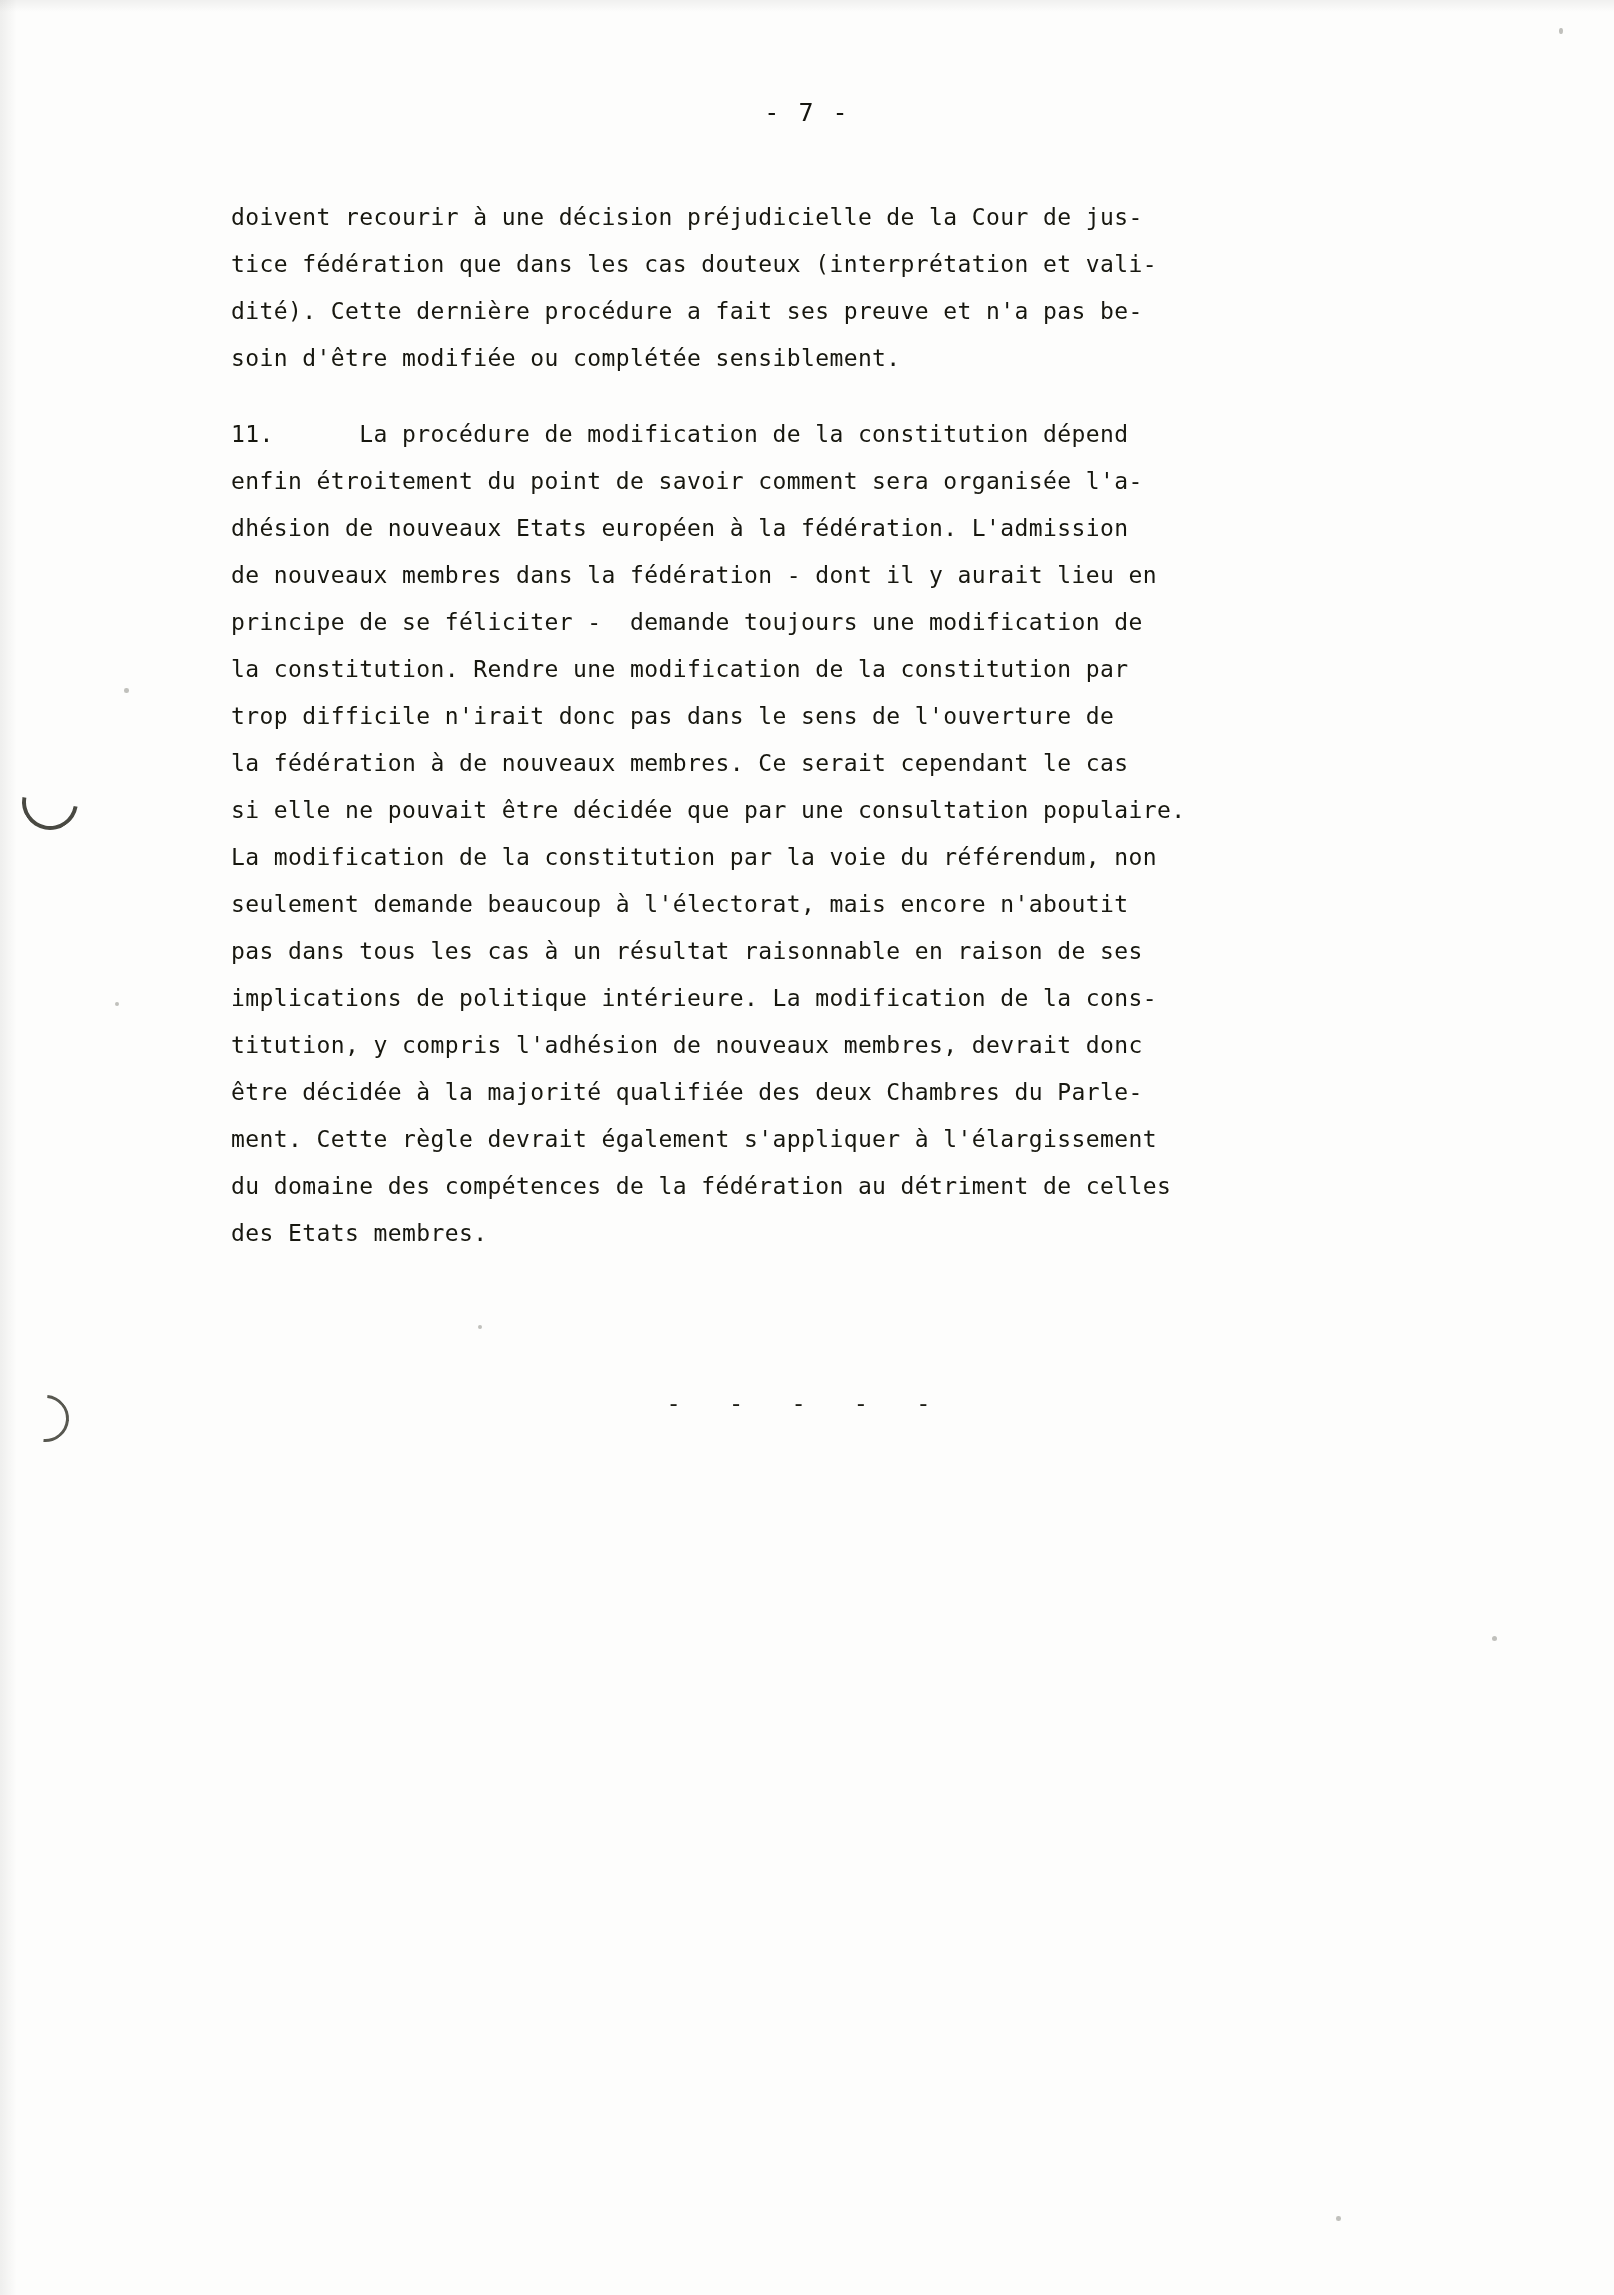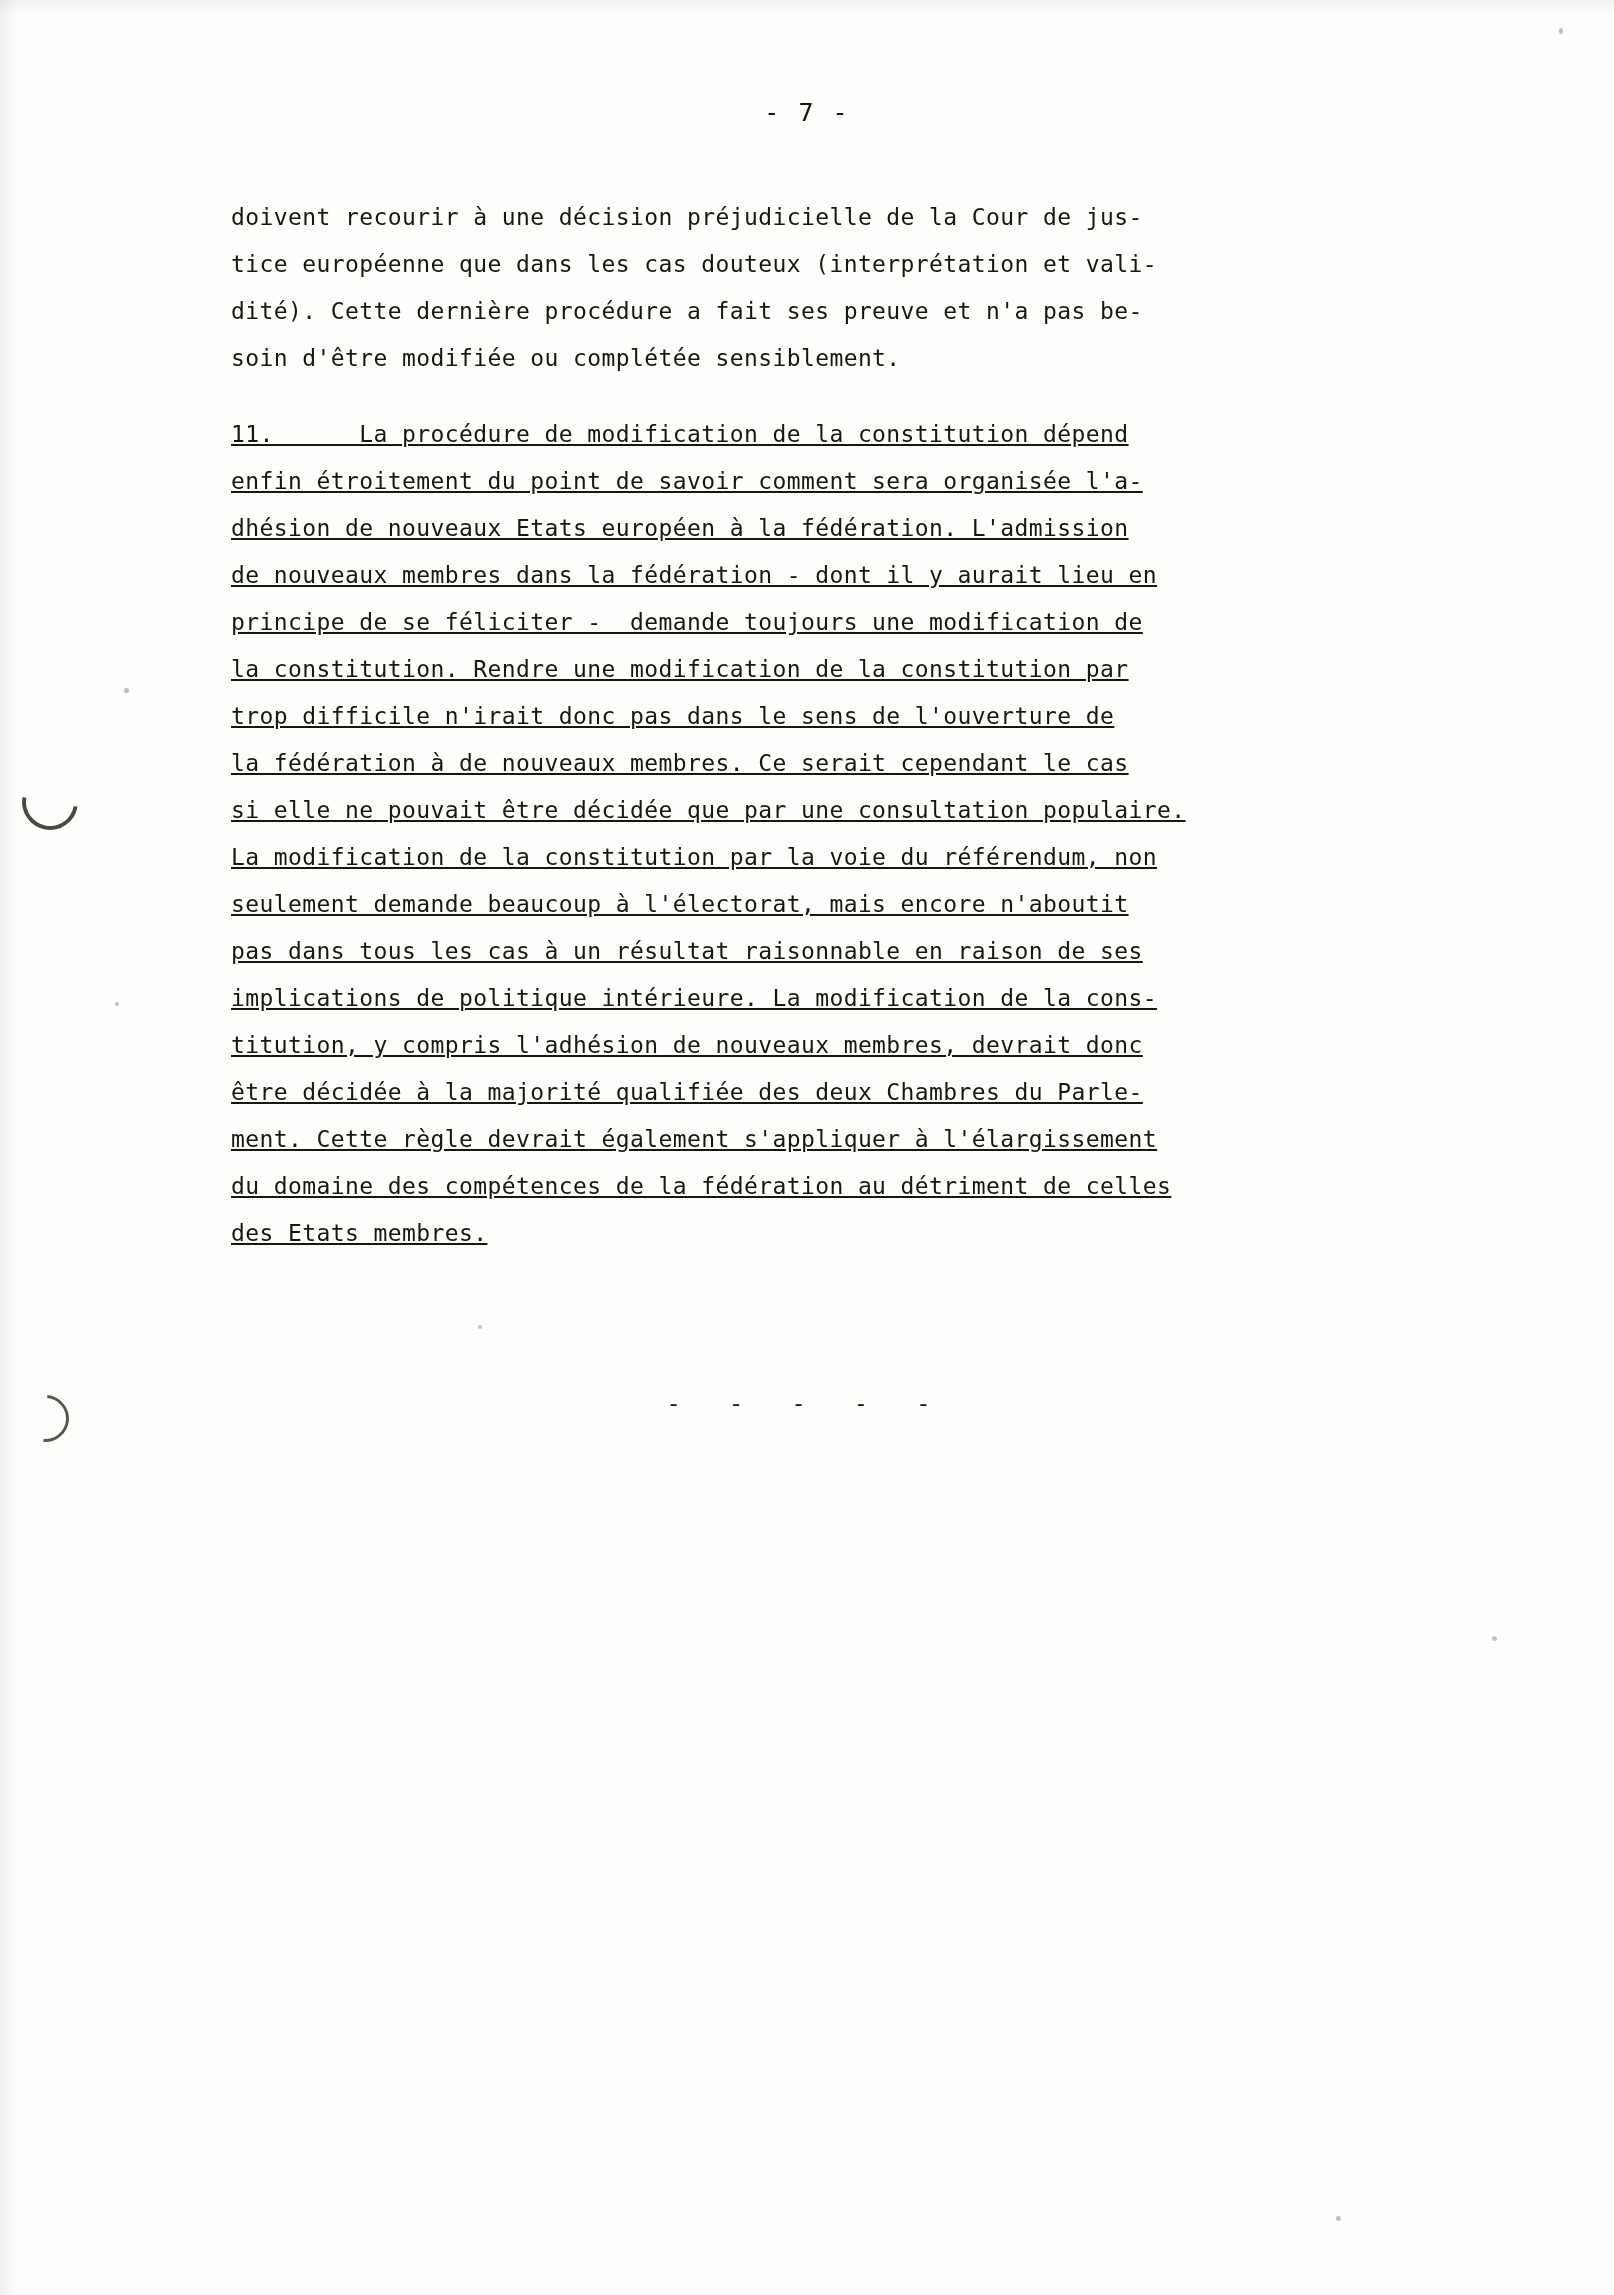--- a/index.html
+++ b/index.html
@@ -63,21 +63,20 @@
     white-space: pre-wrap;
     text-rendering: optimizeLegibility;
   }
 
   .para + .para {
     margin-top: 29px;
   }
 
   .para-numbered {
     position: relative;
-    text-decoration: underline;
   }
 
   .divider {
     position: absolute;
     left: 0;
     top: 1389px;
     width: 100%;
     text-align: center;
     font-size: 23.6px;
     letter-spacing: 17px;
@@ -125,21 +124,21 @@
   <div class="scan-edge-left"></div>
   <div class="scan-edge-top"></div>
 
   <div class="page-number">- 7 -</div>
 
   <div class="hole upper"></div>
   <div class="hole lower"></div>
 
   <div class="content">
     <div class="para">doivent recourir à une décision préjudicielle de la Cour de jus-
-tice européenne que dans les cas douteux (interprétation et vali-
+tice fédération que dans les cas douteux (interprétation et vali-
 dité). Cette dernière procédure a fait ses preuve et n'a pas be-
 soin d'être modifiée ou complétée sensiblement.</div>
 
     <div class="para para-numbered">11.      La procédure de modification de la constitution dépend
 enfin étroitement du point de savoir comment sera organisée l'a-
 dhésion de nouveaux Etats européen à la fédération. L'admission
 de nouveaux membres dans la fédération - dont il y aurait lieu en
 principe de se féliciter -  demande toujours une modification de
 la constitution. Rendre une modification de la constitution par
 trop difficile n'irait donc pas dans le sens de l'ouverture de

